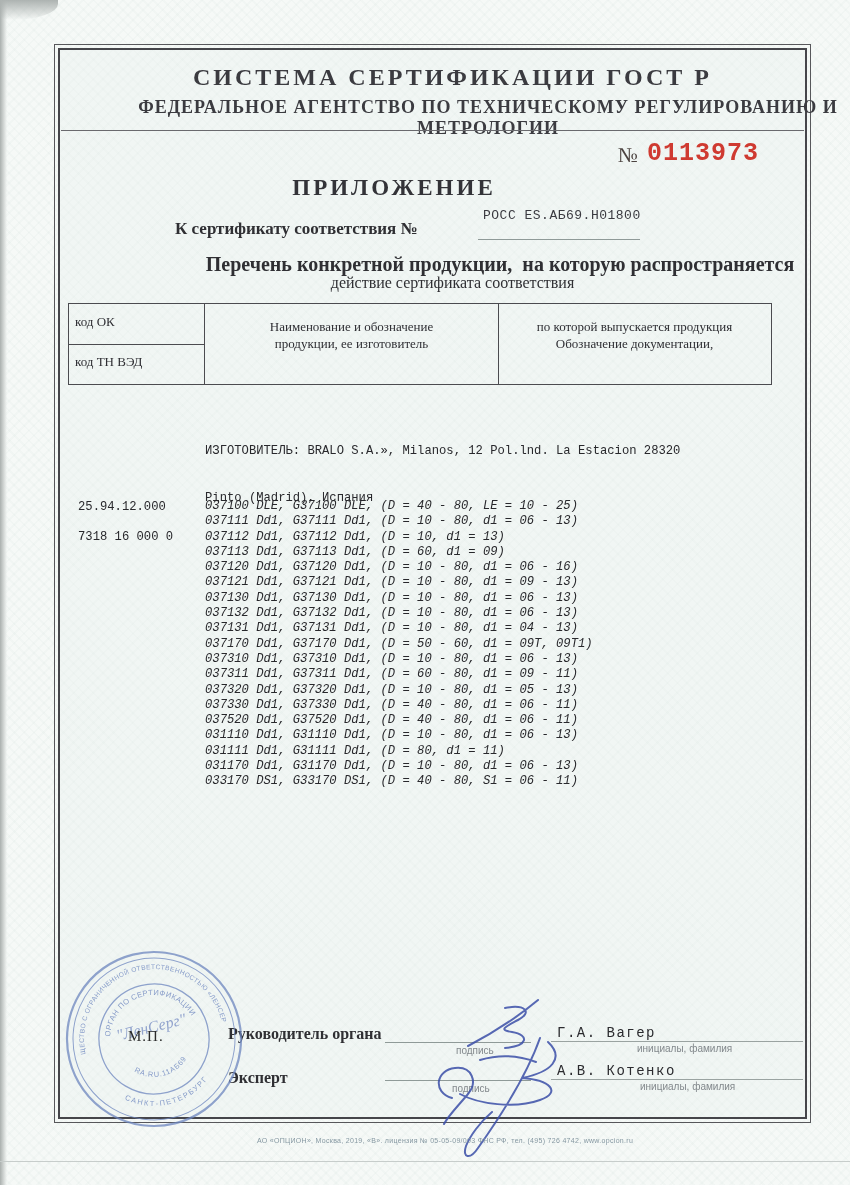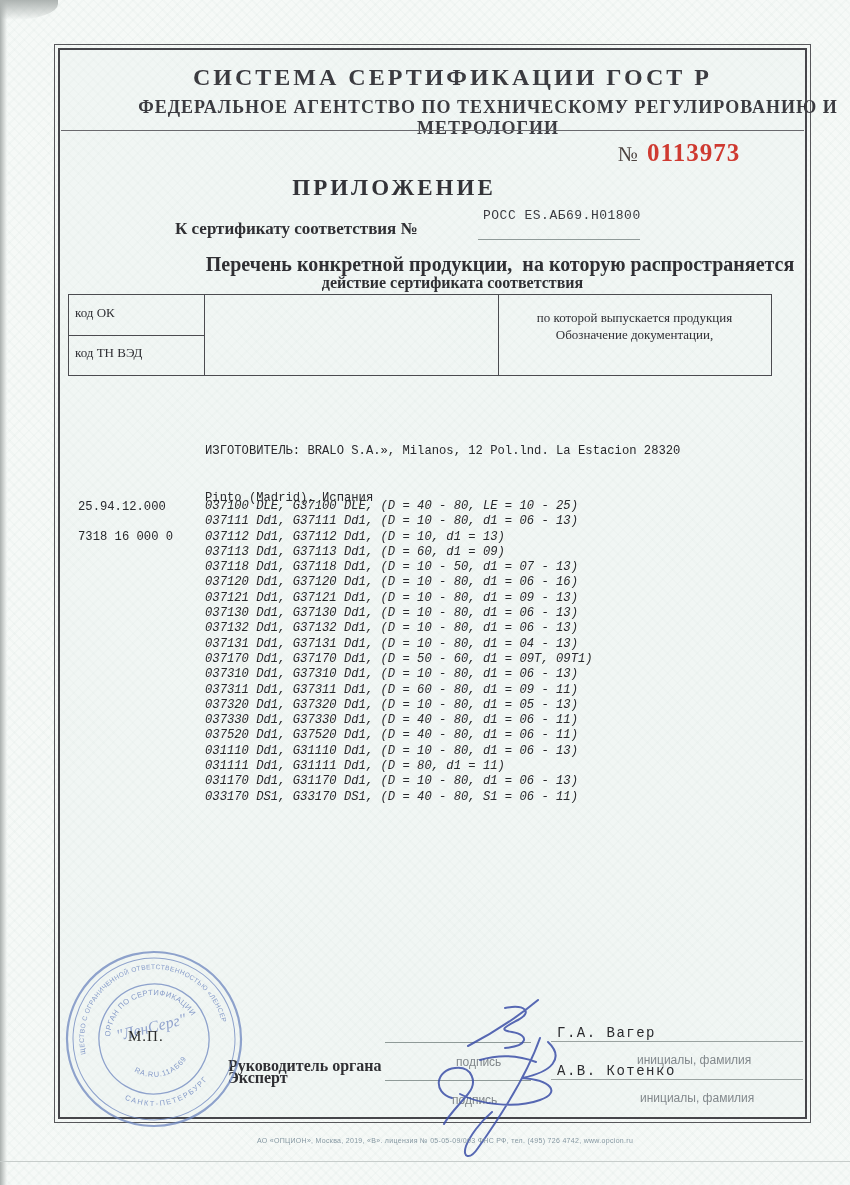--- a/index.html
+++ b/index.html
@@ -22,49 +22,49 @@
   
   .frame-outer{left:54px;top:44px;width:755px;height:1077px;border:1px solid #57575b;}
   .frame-inner{position:absolute;left:3px;top:3px;right:3px;bottom:3px;border:2px solid #45454a;background:rgba(232,241,237,0.35);}
   .header-sep{left:61px;top:130px;width:743px;height:1px;background:#6a6a6e;}
   
   .sys-title{left:61px;top:64px;width:743px;font-size:24px;font-weight:bold;letter-spacing:3px;color:#3b3b40;}
   .agency{left:61px;top:97px;width:814px;font-size:18px;font-weight:bold;letter-spacing:1px;color:#3b3b40;}
   
   .num-row{left:618px;top:139px;display:flex;align-items:flex-end;gap:9px;}
   .num-sign{font-size:21px;color:#4c4340;}
-  .num-value{font-family:Liberation Serif, serif;font-size:25px;letter-spacing:1px;color:#cf3a31;font-weight:bold;}
+  .num-value{font-family:Liberation Mono, monospace;font-size:25px;letter-spacing:1px;color:#cf3a31;font-weight:bold;}
   .doc-title{left:61px;top:175px;width:626px;font-size:23px;font-weight:bold;letter-spacing:3px;color:#333338;}
   .cert-ref-label{left:175px;top:219px;font-size:17px;font-weight:bold;}
   .cert-ref-value{left:483px;top:208px;font-size:13px;letter-spacing:0.5px;color:#3a3a40;}
   .cert-ref-line{left:478px;top:239px;width:162px;height:1px;background:#8f9a98;}
   .scope1{left:61px;top:253px;width:838px;font-size:20px;font-weight:bold;white-space:pre;}
-  .scope2{left:61px;top:274px;width:671px;font-size:16px;font-weight:bold;padding-left:36px;}
+  .scope2{left:61px;top:274px;width:671px;font-size:16px;font-weight:normal;padding-left:36px;}
   
-  .tbl{left:68px;top:294px;width:702px;height:80px;border:1px solid #4b4b50;}
+  .tbl{left:68px;top:303px;width:702px;height:80px;border:1px solid #4b4b50;}
   .tbl .vline1{position:absolute;left:135px;top:0;width:1px;height:100%;background:#4b4b50;}
   .tbl .vline2{position:absolute;left:429px;top:0;width:1px;height:100%;background:#4b4b50;}
   .tbl .hline{position:absolute;left:0;top:40px;width:135px;height:1px;background:#4b4b50;}
   .tbl-cell{position:absolute;font-size:13px;color:#2e2e33;}
   .cell-ok{left:6px;top:10px;}
   .cell-tnved{left:6px;top:50px;}
   .cell-mid{left:136px;top:14px;width:293px;text-align:center;line-height:17px;}
   .cell-right{left:430px;top:14px;width:271px;text-align:center;line-height:17px;}
   
   .manu{left:205px;top:413px;font-size:12.2px;line-height:15.5px;white-space:pre;color:#28282c;}
   .code-ok{left:78px;top:500px;font-size:12.2px;color:#28282c;}
   .code-tnved{left:78px;top:530px;font-size:12.2px;color:#28282c;}
   .prod-list{left:205px;top:499px;font-size:12.2px;line-height:15.3px;color:#28282c;font-style:italic;}
   .prod-list div{white-space:pre;}
   
-  .role-head{left:228px;top:1025px;font-size:16px;font-weight:bold;margin-top:32px;}
+  .role-head{left:228px;top:1025px;font-size:16px;font-weight:bold;}
   .role-expert{left:228px;top:1069px;font-size:16px;font-weight:bold;}
   .sig-line1{left:385px;top:1042px;width:146px;height:1px;background:#8f9a98;}
   .sig-line2{left:385px;top:1080px;width:146px;height:1px;background:#8f9a98;}
-  .sig-cap{font-size:12px;color:#82888c;font-family:"Liberation Sans",sans-serif;margin-top:10px;}
+  .sig-cap{font-size:10px;color:#82888c;font-family:"Liberation Sans",sans-serif;}
   .sig-cap1{left:456px;top:1045px;}
   .sig-cap2{left:452px;top:1083px;}
   .name1{left:557px;top:1025px;font-size:14px;letter-spacing:1.5px;color:#2b2b2f;}
   .name2{left:557px;top:1063px;font-size:14px;letter-spacing:1.5px;color:#2b2b2f;}
   .name-line1{left:551px;top:1041px;width:252px;height:1px;background:#9aa3a1;}
   .name-line2{left:551px;top:1079px;width:252px;height:1px;background:#9aa3a1;}
   .name-cap1{left:637px;top:1043px;}
   .name-cap2{left:640px;top:1081px;}
   .mp-mark{left:128px;top:1028px;font-size:15px;color:#2b2b2b;letter-spacing:1px;}
   .footer-line{left:0;top:1137px;width:850px;font-size:7px;color:#8698a2;letter-spacing:0.3px;font-family:"Liberation Sans",sans-serif;}
@@ -97,40 +97,43 @@
   <div class="abs cert-ref-line"></div>
   <div class="abs scope1 center">Перечень конкретной продукции,  на которую распространяется</div>
   <div class="abs scope2 center">действие сертификата соответствия</div>
 
   <div class="abs tbl">
     <div class="vline1"></div>
     <div class="vline2"></div>
     <div class="hline"></div>
     <div class="tbl-cell cell-ok">код ОК</div>
     <div class="tbl-cell cell-tnved">код ТН ВЭД</div>
+    <div class="tbl-cell cell-mid">
+      <div>Наименование и обозначение</div>
+      <div>продукции, ее изготовитель</div>
+    </div>
     <div class="tbl-cell cell-right">
       <div>по которой выпускается продукция</div>
       <div>Обозначение документации,</div>
     </div>
   </div>
 
   <div class="abs manu mono">
     <div>ИЗГОТОВИТЕЛЬ: BRALO S.A.», Milanos, 12 Pol.lnd. La Estacion 28320</div>
     <div>Pinto (Madrid), Испания</div>
   </div>
 
   <div class="abs code-ok mono">25.94.12.000</div>
   <div class="abs code-tnved mono">7318 16 000 0</div>
 
   <div class="abs prod-list mono">
       <div>037100 DLE, G37100 DLE, (D = 40 - 80, LE = 10 - 25)</div>
       <div>037111 Dd1, G37111 Dd1, (D = 10 - 80, d1 = 06 - 13)</div>
       <div>037112 Dd1, G37112 Dd1, (D = 10, d1 = 13)</div>
       <div>037113 Dd1, G37113 Dd1, (D = 60, d1 = 09)</div>
-      <div>037118 Dd1, G37118 Dd1, (D = 10 - 50, d1 = 07 - 13)</div>
       <div>037120 Dd1, G37120 Dd1, (D = 10 - 80, d1 = 06 - 16)</div>
       <div>037121 Dd1, G37121 Dd1, (D = 10 - 80, d1 = 09 - 13)</div>
       <div>037130 Dd1, G37130 Dd1, (D = 10 - 80, d1 = 06 - 13)</div>
       <div>037132 Dd1, G37132 Dd1, (D = 10 - 80, d1 = 06 - 13)</div>
       <div>037131 Dd1, G37131 Dd1, (D = 10 - 80, d1 = 04 - 13)</div>
       <div>037170 Dd1, G37170 Dd1, (D = 50 - 60, d1 = 09T, 09T1)</div>
       <div>037310 Dd1, G37310 Dd1, (D = 10 - 80, d1 = 06 - 13)</div>
       <div>037311 Dd1, G37311 Dd1, (D = 60 - 80, d1 = 09 - 11)</div>
       <div>037320 Dd1, G37320 Dd1, (D = 10 - 80, d1 = 05 - 13)</div>
       <div>037330 Dd1, G37330 Dd1, (D = 40 - 80, d1 = 06 - 11)</div>

